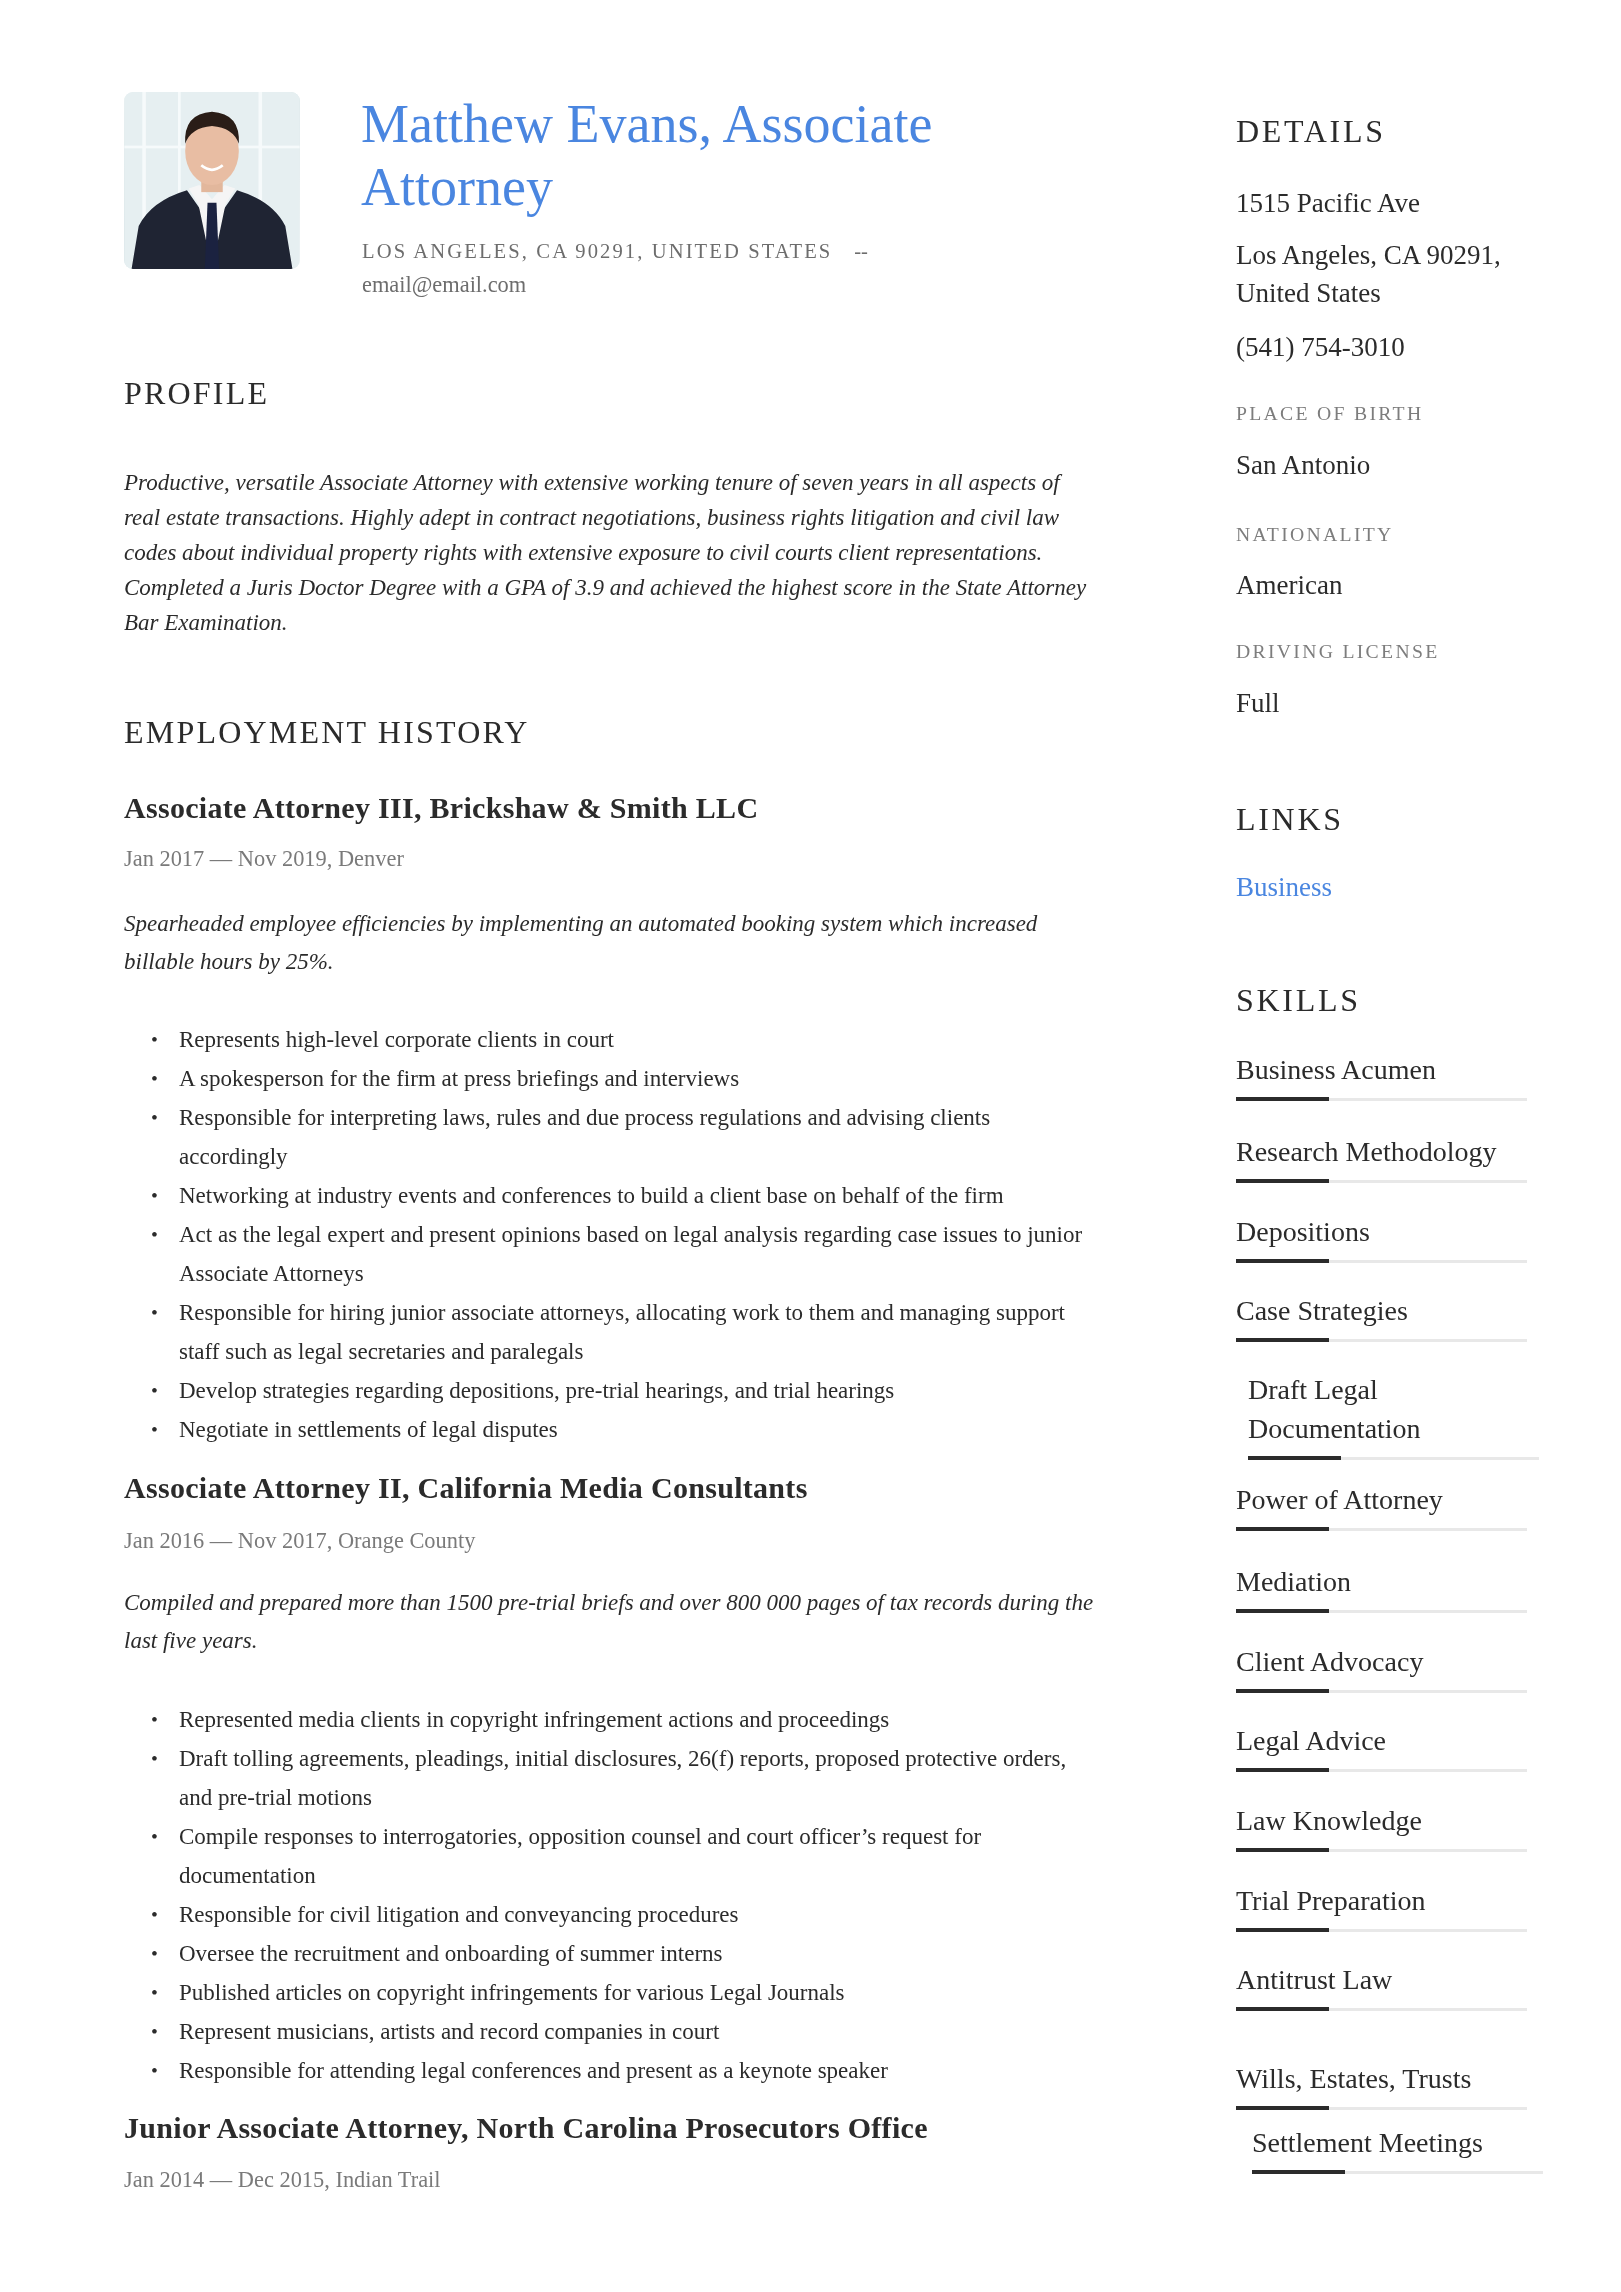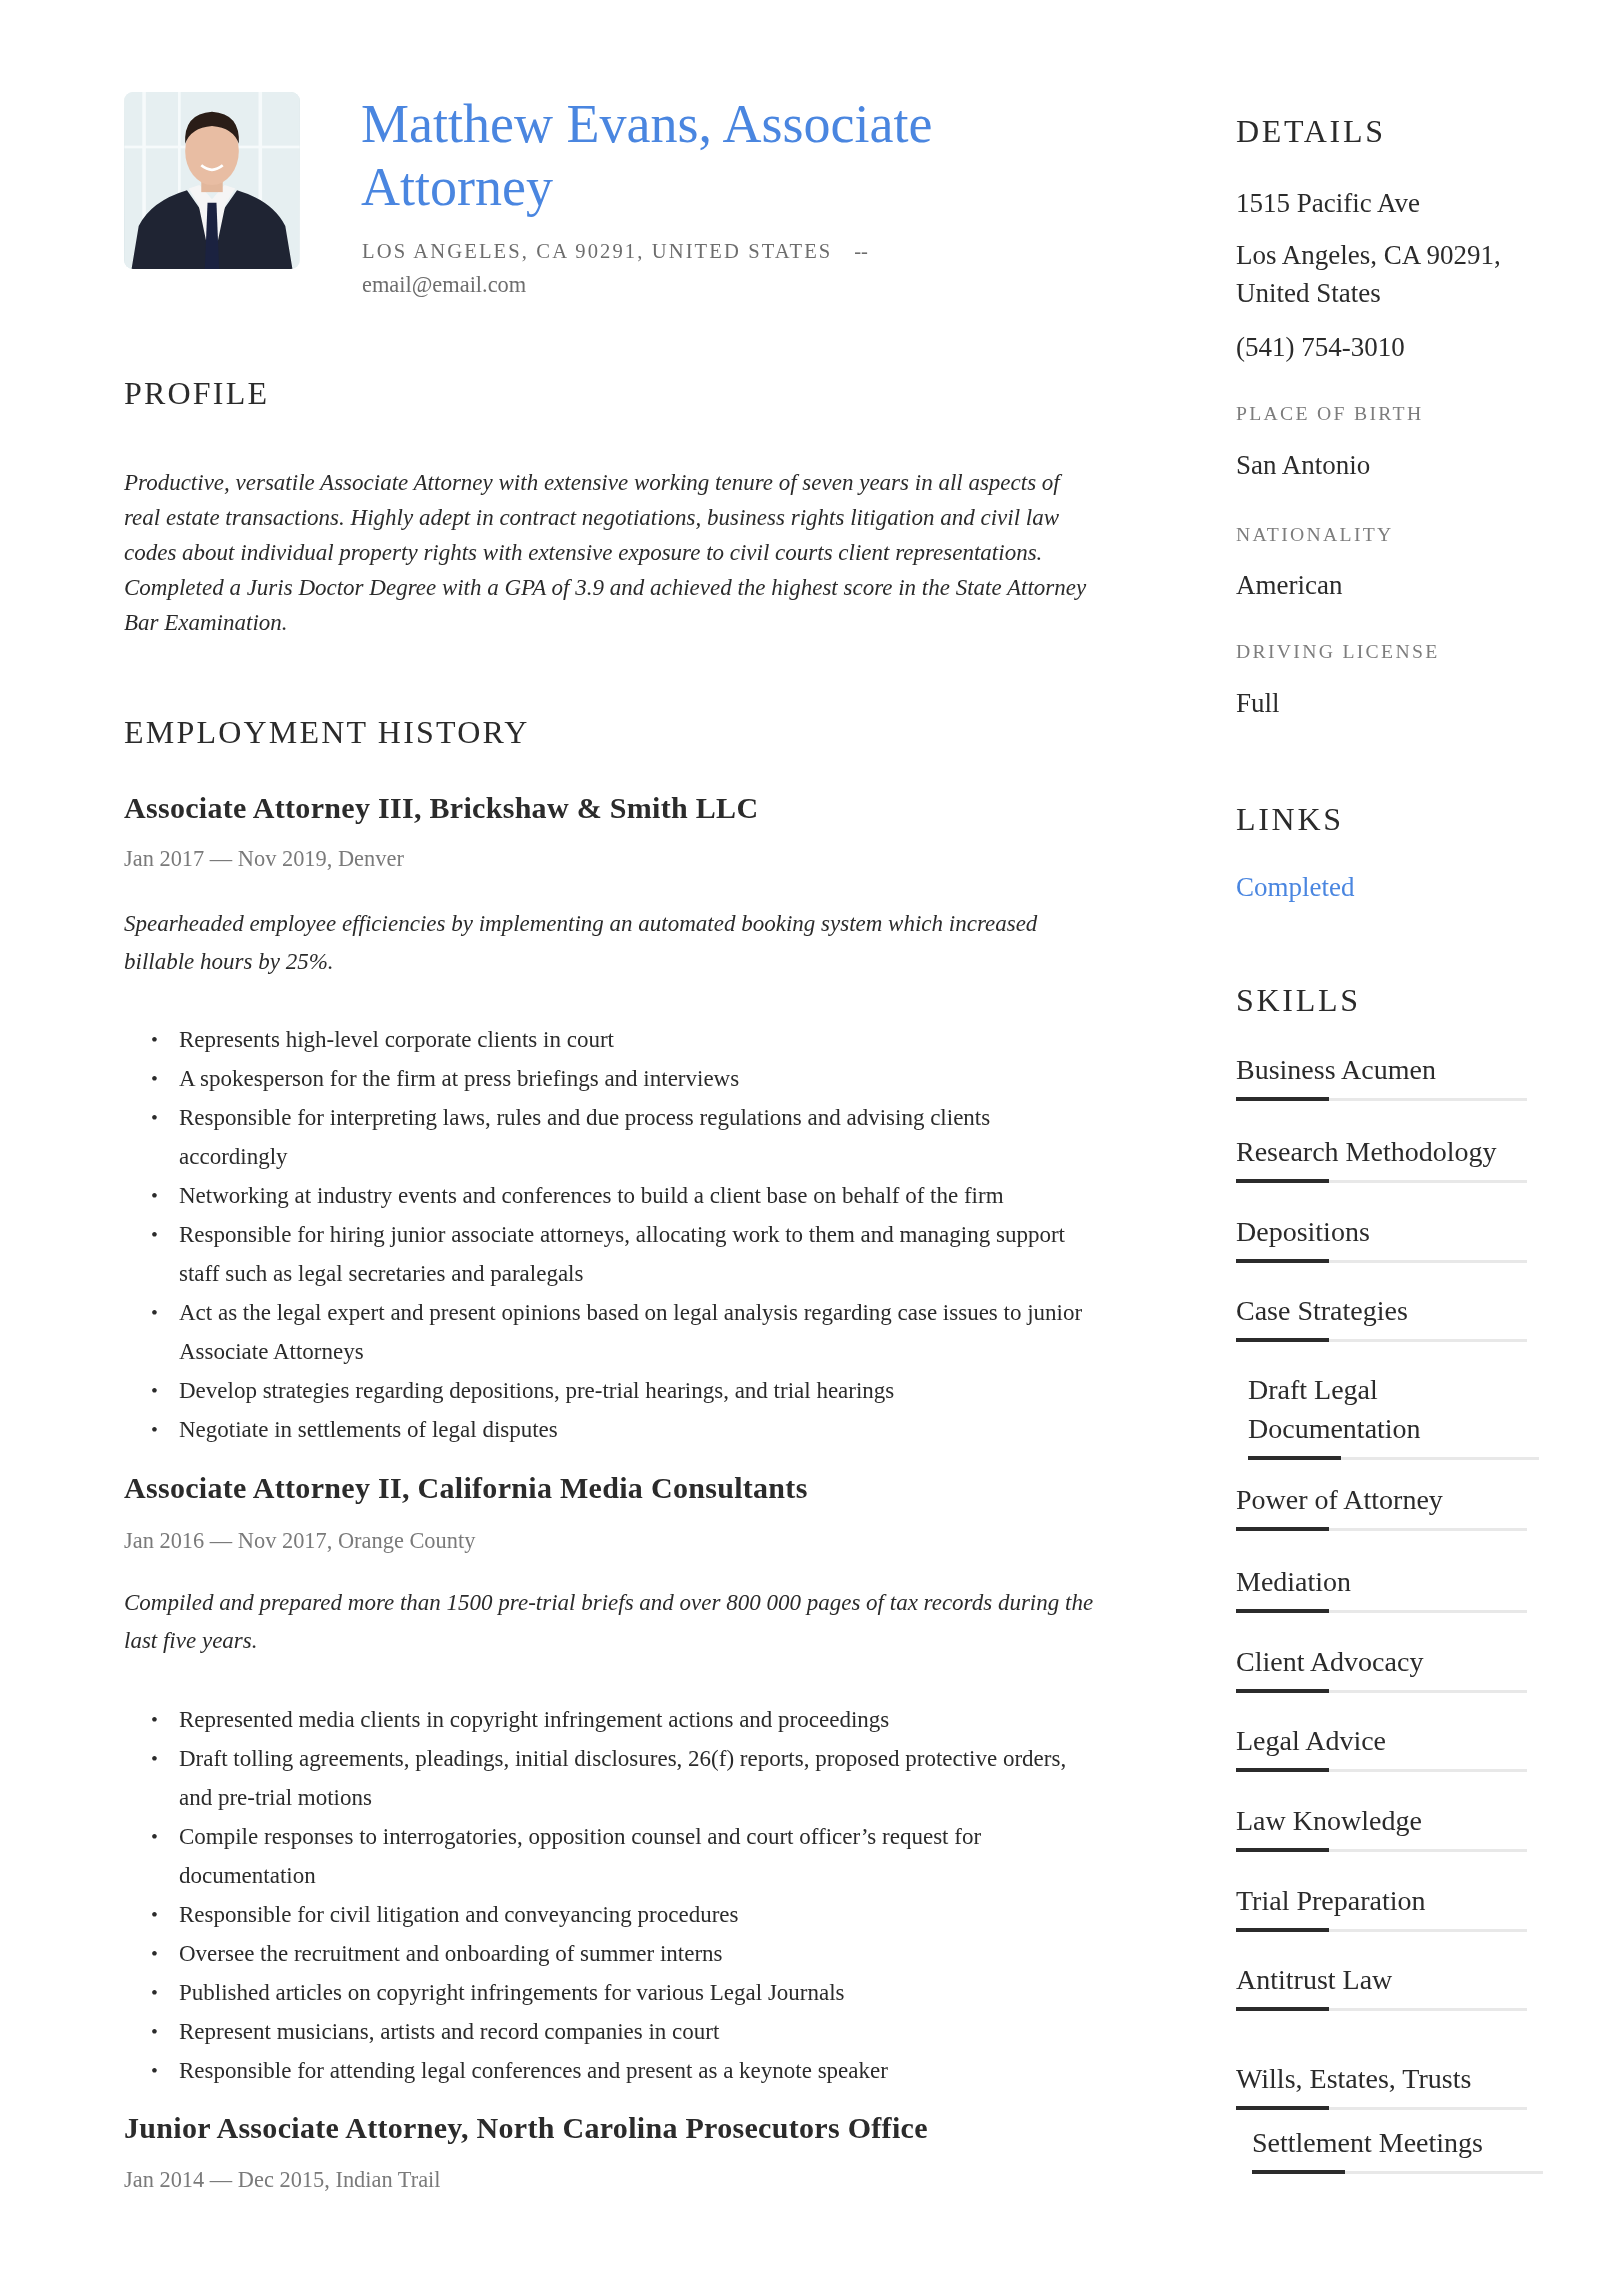--- a/index.html
+++ b/index.html
@@ -80,22 +80,22 @@
 <div class="abs h-section" style="left:124px; top:714px;">EMPLOYMENT HISTORY</div>
 
 <div class="abs job-title" style="left:124px; top:791px;">Associate Attorney III, Brickshaw &amp; Smith LLC</div>
 <div class="abs job-date" style="left:124px; top:846px;">Jan 2017 — Nov 2019, Denver</div>
 <div class="abs job-summary" style="left:124px; top:905px;">Spearheaded employee efficiencies by implementing an automated booking system which increased billable hours by 25%.</div>
 <ul class="abs bullets" style="left:124px; top:1008px;">
   <li>Represents high-level corporate clients in court</li>
   <li>A spokesperson for the firm at press briefings and interviews</li>
   <li>Responsible for interpreting laws, rules and due process regulations and advising clients accordingly</li>
   <li>Networking at industry events and conferences to build a client base on behalf of the firm</li>
+  <li>Act as the legal expert and present opinions based on legal analysis regarding case issues to junior Associate Attorneys</li>
   <li>Responsible for hiring junior associate attorneys, allocating work to them and managing support staff such as legal secretaries and paralegals</li>
-  <li>Act as the legal expert and present opinions based on legal analysis regarding case issues to junior Associate Attorneys</li>
   <li>Develop strategies regarding depositions, pre-trial hearings, and trial hearings</li>
   <li>Negotiate in settlements of legal disputes</li>
 </ul>
 
 <div class="abs job-title" style="left:124px; top:1471px;">Associate Attorney II, California Media Consultants</div>
 <div class="abs job-date" style="left:124px; top:1528px;">Jan 2016 — Nov 2017, Orange County</div>
 <div class="abs job-summary" style="left:124px; top:1584px;">Compiled and prepared more than 1500 pre-trial briefs and over 800 000 pages of tax records during the last five years.</div>
 <ul class="abs bullets" style="left:124px; top:1688px;">
   <li>Represented media clients in copyright infringement actions and proceedings</li>
   <li>Draft tolling agreements, pleadings, initial disclosures, 26(f) reports, proposed protective orders, and pre-trial motions</li>
@@ -118,21 +118,21 @@
 <div class="abs rc label" style="top:402px;">PLACE OF BIRTH</div>
 <div class="abs rc value" style="top:450px;">San Antonio</div>
 
 <div class="abs rc label" style="top:523px;">NATIONALITY</div>
 <div class="abs rc value" style="top:570px;">American</div>
 
 <div class="abs rc label" style="top:640px;">DRIVING LICENSE</div>
 <div class="abs rc value" style="top:688px;">Full</div>
 
 <div class="abs rc h-right" style="top:801px;">LINKS</div>
-<a class="abs rc link" style="top:872px;" href="#">Completed</a>
+<a class="abs rc link" style="top:872px;" href="#">Business</a>
 
 <div class="abs rc h-right" style="top:982px;">SKILLS</div>
 <div id="skills-list">
     <div class="abs skill" style="top: 1050px;">
       <div class="skill-name">Business Acumen</div>
       <div class="skill-bar">
         <div class="skill-fill" style="width: 32%;"></div>
       </div>
     </div>
     <div class="abs skill" style="top: 1132px;">

